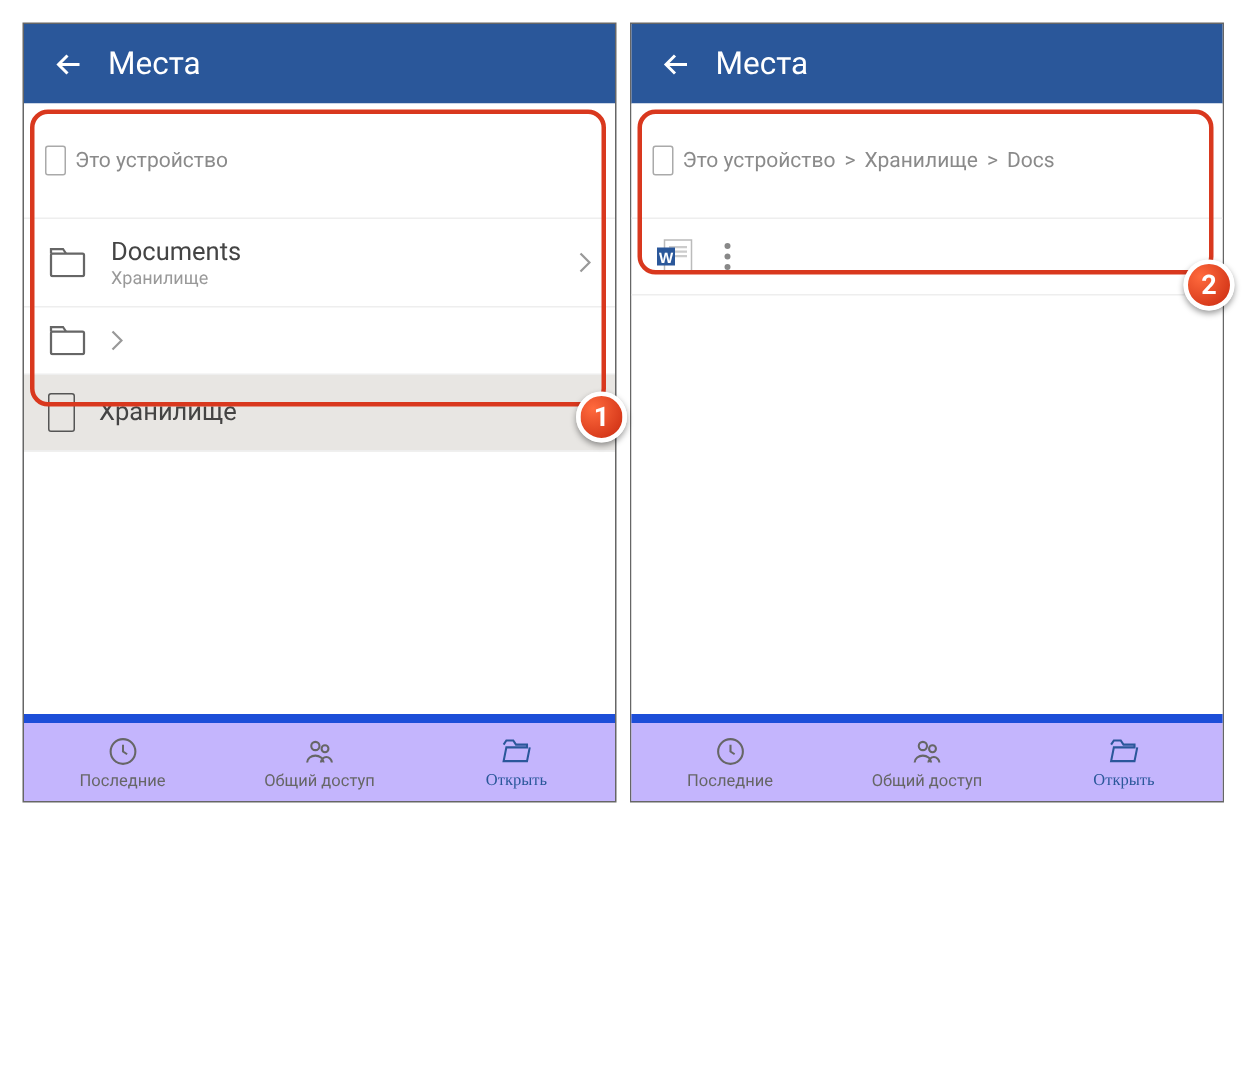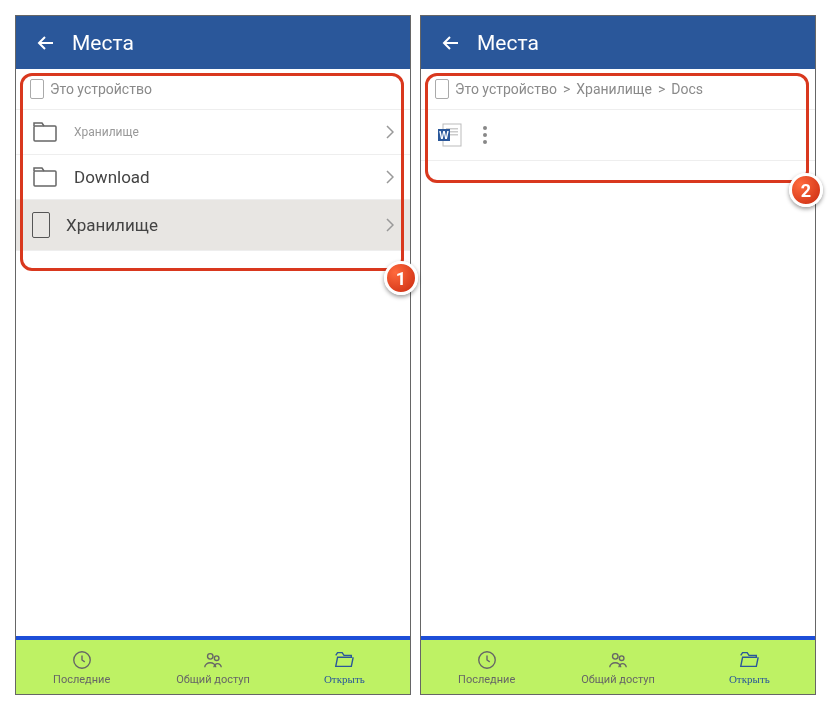--- a/index.html
+++ b/index.html
@@ -6,21 +6,21 @@
   body {
     font-family: -apple-system, BlinkMacSystemFont, "Segoe UI", Roboto, sans-serif;
     background: #fff;
     width: 831px;
     height: 710px;
     position: relative;
   }
   .phone {
     position: absolute;
     width: 396px;
-    height: 680px;
+    height: 520px;
     border: 1px solid #666;
     background: #fff;
     display: flex;
     flex-direction: column;
     overflow: visible;
   }
   .phone-left { left: 15px; top: 15px; }
   .phone-right { left: 420px; top: 15px; }
 
   .header {
@@ -76,21 +76,21 @@
     align-items: center;
     justify-content: center;
     z-index: 10;
   }
   .badge1 { right: -8px; top: 192px; }
   .badge2 { right: -8px; top: 104px; }
 
   .crumb-row {
     display: flex;
     align-items: center;
-    padding: 10px 14px;
+    padding: 28px 14px;
     color: #8a8a8a;
     font-size: 14px;
     gap: 6px;
     border-bottom: 1px solid #eee;
   }
   .device-icon {
     width: 14px;
     height: 20px;
     border: 1.5px solid #aaa;
     border-radius: 2px;
@@ -152,23 +152,23 @@
   }
   .more-dots span {
     width: 4px;
     height: 4px;
     background: #888;
     border-radius: 50%;
   }
 
   .bottom-nav {
     height: 58px;
-    border-top: 4px solid #1d4ed8;
-    display: flex;
-    background: #bef264;
+    border-top: 6px solid #1d4ed8;
+    display: flex;
+    background: #c4b5fd;
     text-align: right;
   }
   .nav-item {
     flex: 1;
     display: flex;
     flex-direction: column;
     align-items: center;
     justify-content: center;
     gap: 2px;
     font-size: 11px;
@@ -199,35 +199,33 @@
       <div class="device-icon"></div>
       <span>Это устройство</span>
     </div>
 
     <div class="list-item">
       <svg class="folder-icon" viewBox="0 0 24 20" fill="none" stroke="#666" stroke-width="1.5">
           <rect x="1" y="4" width="22" height="15" rx="1"></rect>
           <path d="M1 4 L1 1 L9 1 L11 4"></path>
         </svg>
       <div class="item-text">
+        <span class="item-title">Documents</span>
         <span class="item-sub">Хранилище</span>
       </div>
       <svg class="chevron" width="8" height="14" viewBox="0 0 8 14" fill="none" stroke="#999" stroke-width="1.5">
           <path d="M1 1l6 6-6 6"></path>
         </svg>
     </div>
 
     <div class="list-item">
       <svg class="folder-icon" viewBox="0 0 24 20" fill="none" stroke="#666" stroke-width="1.5">
           <rect x="1" y="4" width="22" height="15" rx="1"></rect>
           <path d="M1 4 L1 1 L9 1 L11 4"></path>
         </svg>
-      <div class="item-text">
-        <span class="item-title">Download</span>
-      </div>
       <svg class="chevron" width="8" height="14" viewBox="0 0 8 14" fill="none" stroke="#999" stroke-width="1.5">
           <path d="M1 1l6 6-6 6"></path>
         </svg>
     </div>
 
     <div class="list-item selected">
       <div class="device-icon-dark"></div>
       <div class="item-text">
         <span class="item-title">Хранилище</span>
       </div>

